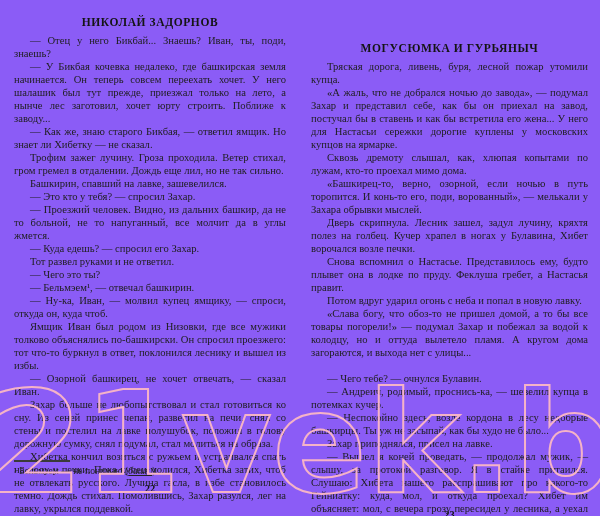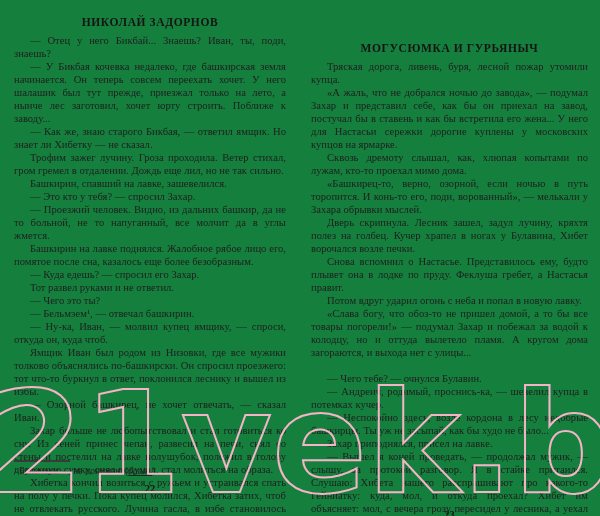--- a/index.html
+++ b/index.html
@@ -5,21 +5,21 @@
   * { margin:0; padding:0; box-sizing:border-box; }
   html,body { width:600px; height:516px; }
   body {
     font-family:"Liberation Serif", serif;
     background:#ffffff;
     overflow:hidden;
   }
   .book {
     position:relative;
     width:600px; height:516px;
-    background:#15803d;
+    background:#8b5cf6;
     overflow:hidden;
   }
   .page {
     position:absolute;
     top:16px;
     height:492px;
     color:#1e1e1e;
   }
   .page.left  { left:14px;  width:272px; }
   .page.right { left:311px; width:277px;margin-top:26px; }
@@ -85,21 +85,20 @@
   <div class="page left">
     <div class="running-head">НИКОЛАЙ ЗАДОРНОВ</div>
     <div class="body-text">
         <p class="para">— Отец у него Бикбай... Знаешь? Иван, ты, поди, знаешь?</p>
         <p class="para">— У Бикбая кочевка недалеко, где башкирская земля начинается. Он теперь совсем переехать хочет. У него шалашик был тут прежде, приезжал только на лето, а нынче лес заготовил, хочет юрту строить. Поближе к заводу...</p>
         <p class="para">— Как же, знаю старого Бикбая, — ответил ямщик. Но знает ли Хибетку — не сказал.</p>
         <p class="para">Трофим зажег лучину. Гроза проходила. Ветер стихал, гром гремел в отдалении. Дождь еще лил, но не так сильно.</p>
         <p class="para">Башкирин, спавший на лавке, зашевелился.</p>
         <p class="para">— Это кто у тебя? — спросил Захар.</p>
         <p class="para">— Проезжий человек. Видно, из дальних башкир, да не то больной, не то напуганный, все молчит да в углы жмется.</p>
-        <p class="para">Башкирин на лавке поднялся. Жалобное рябое лицо его, помятое после сна, казалось еще более безобразным.</p>
         <p class="para">— Куда едешь? — спросил его Захар.</p>
         <p class="para">Тот развел руками и не ответил.</p>
         <p class="para">— Чего это ты?</p>
         <p class="para">— Бельмэем¹, — отвечал башкирин.</p>
         <p class="para">— Ну-ка, Иван, — молвил купец ямщику, — спроси, откуда он, куда чтоб.</p>
         <p class="para">Ямщик Иван был родом из Низовки, где все мужики толково объяснялись по-башкирски. Он спросил проезжего: тот что-то буркнул в ответ, поклонился леснику и вышел из избы.</p>
         <p class="para">— Озорной башкирец, не хочет отвечать, — сказал Иван.</p>
         <p class="para">Захар больше не любопытствовал и стал готовиться ко сну. Из сеней принес чепан, развесил на печи, снял со стены и постелил на лавке полушубок, положил в голову дорожную сумку, снял подумал, стал молиться на образа.</p>
         <p class="para">Хибетка кончил возиться с ружьем и устраивался спать на полу у печки. Пока купец молился, Хибетка затих, чтоб не отвлекать русского. Лучина гасла, в избе становилось темно. Дождь стихал. Помолившись, Захар разулся, лег на лавку, укрылся поддевкой.</p>
       </div>

